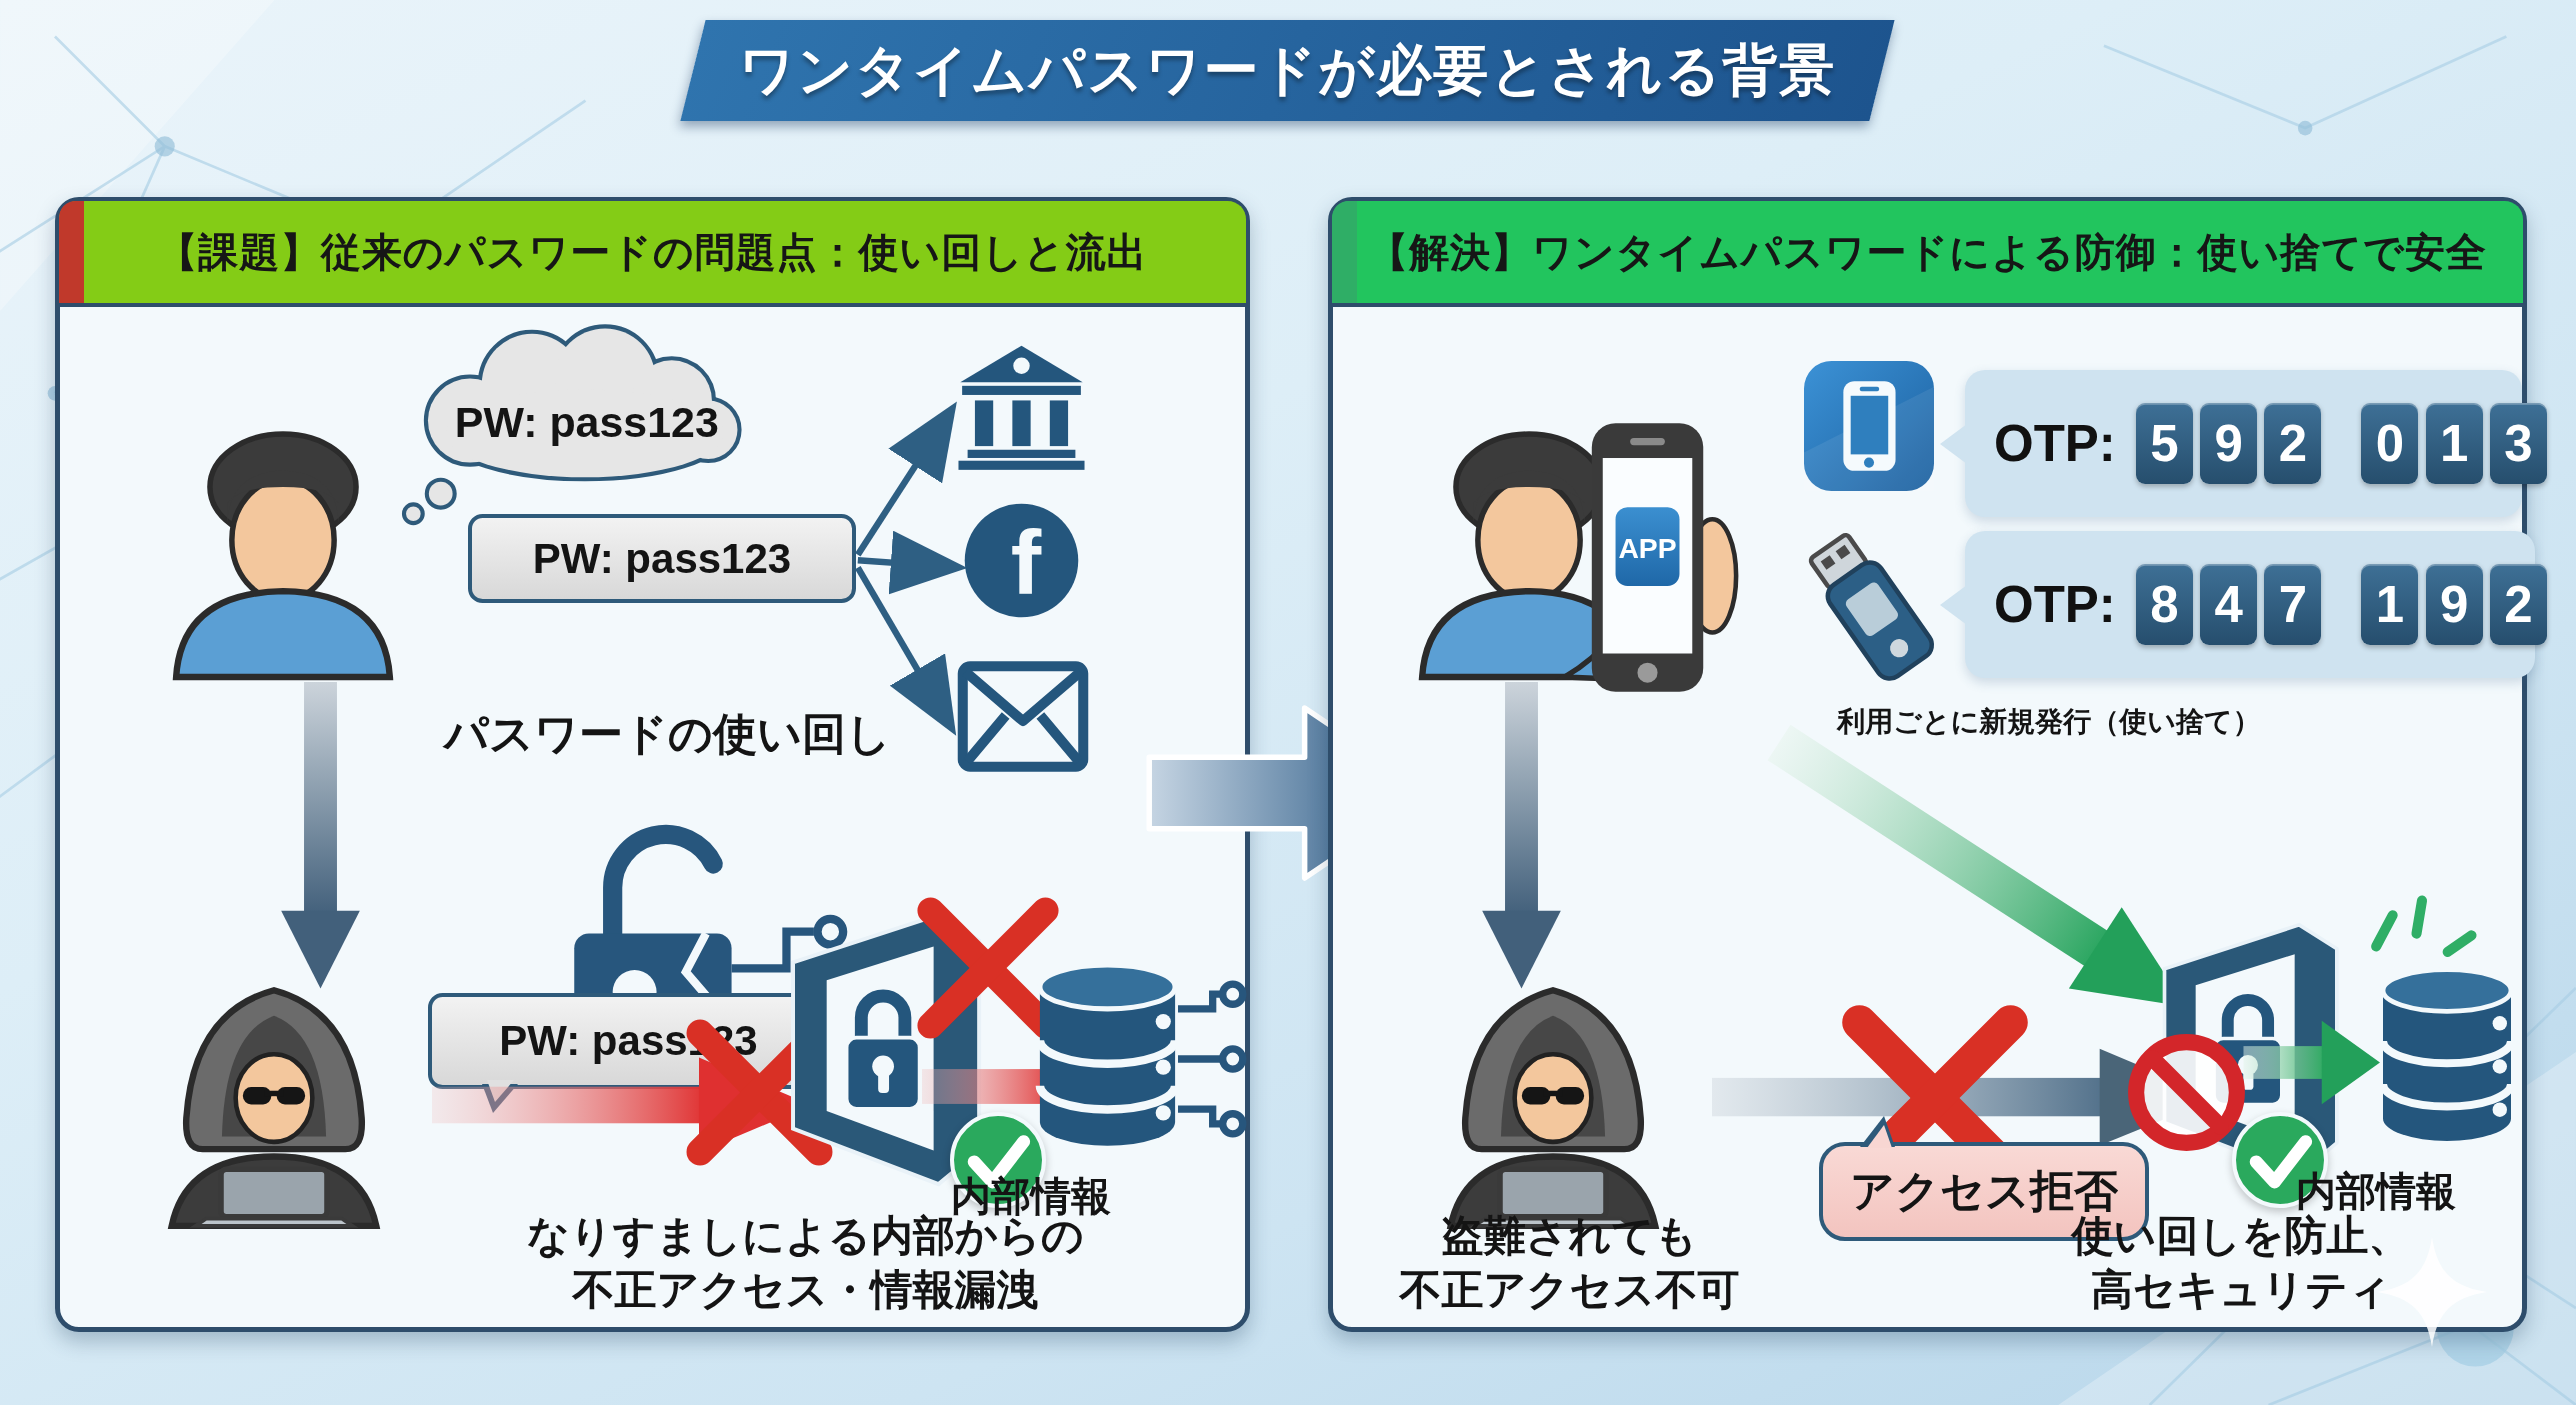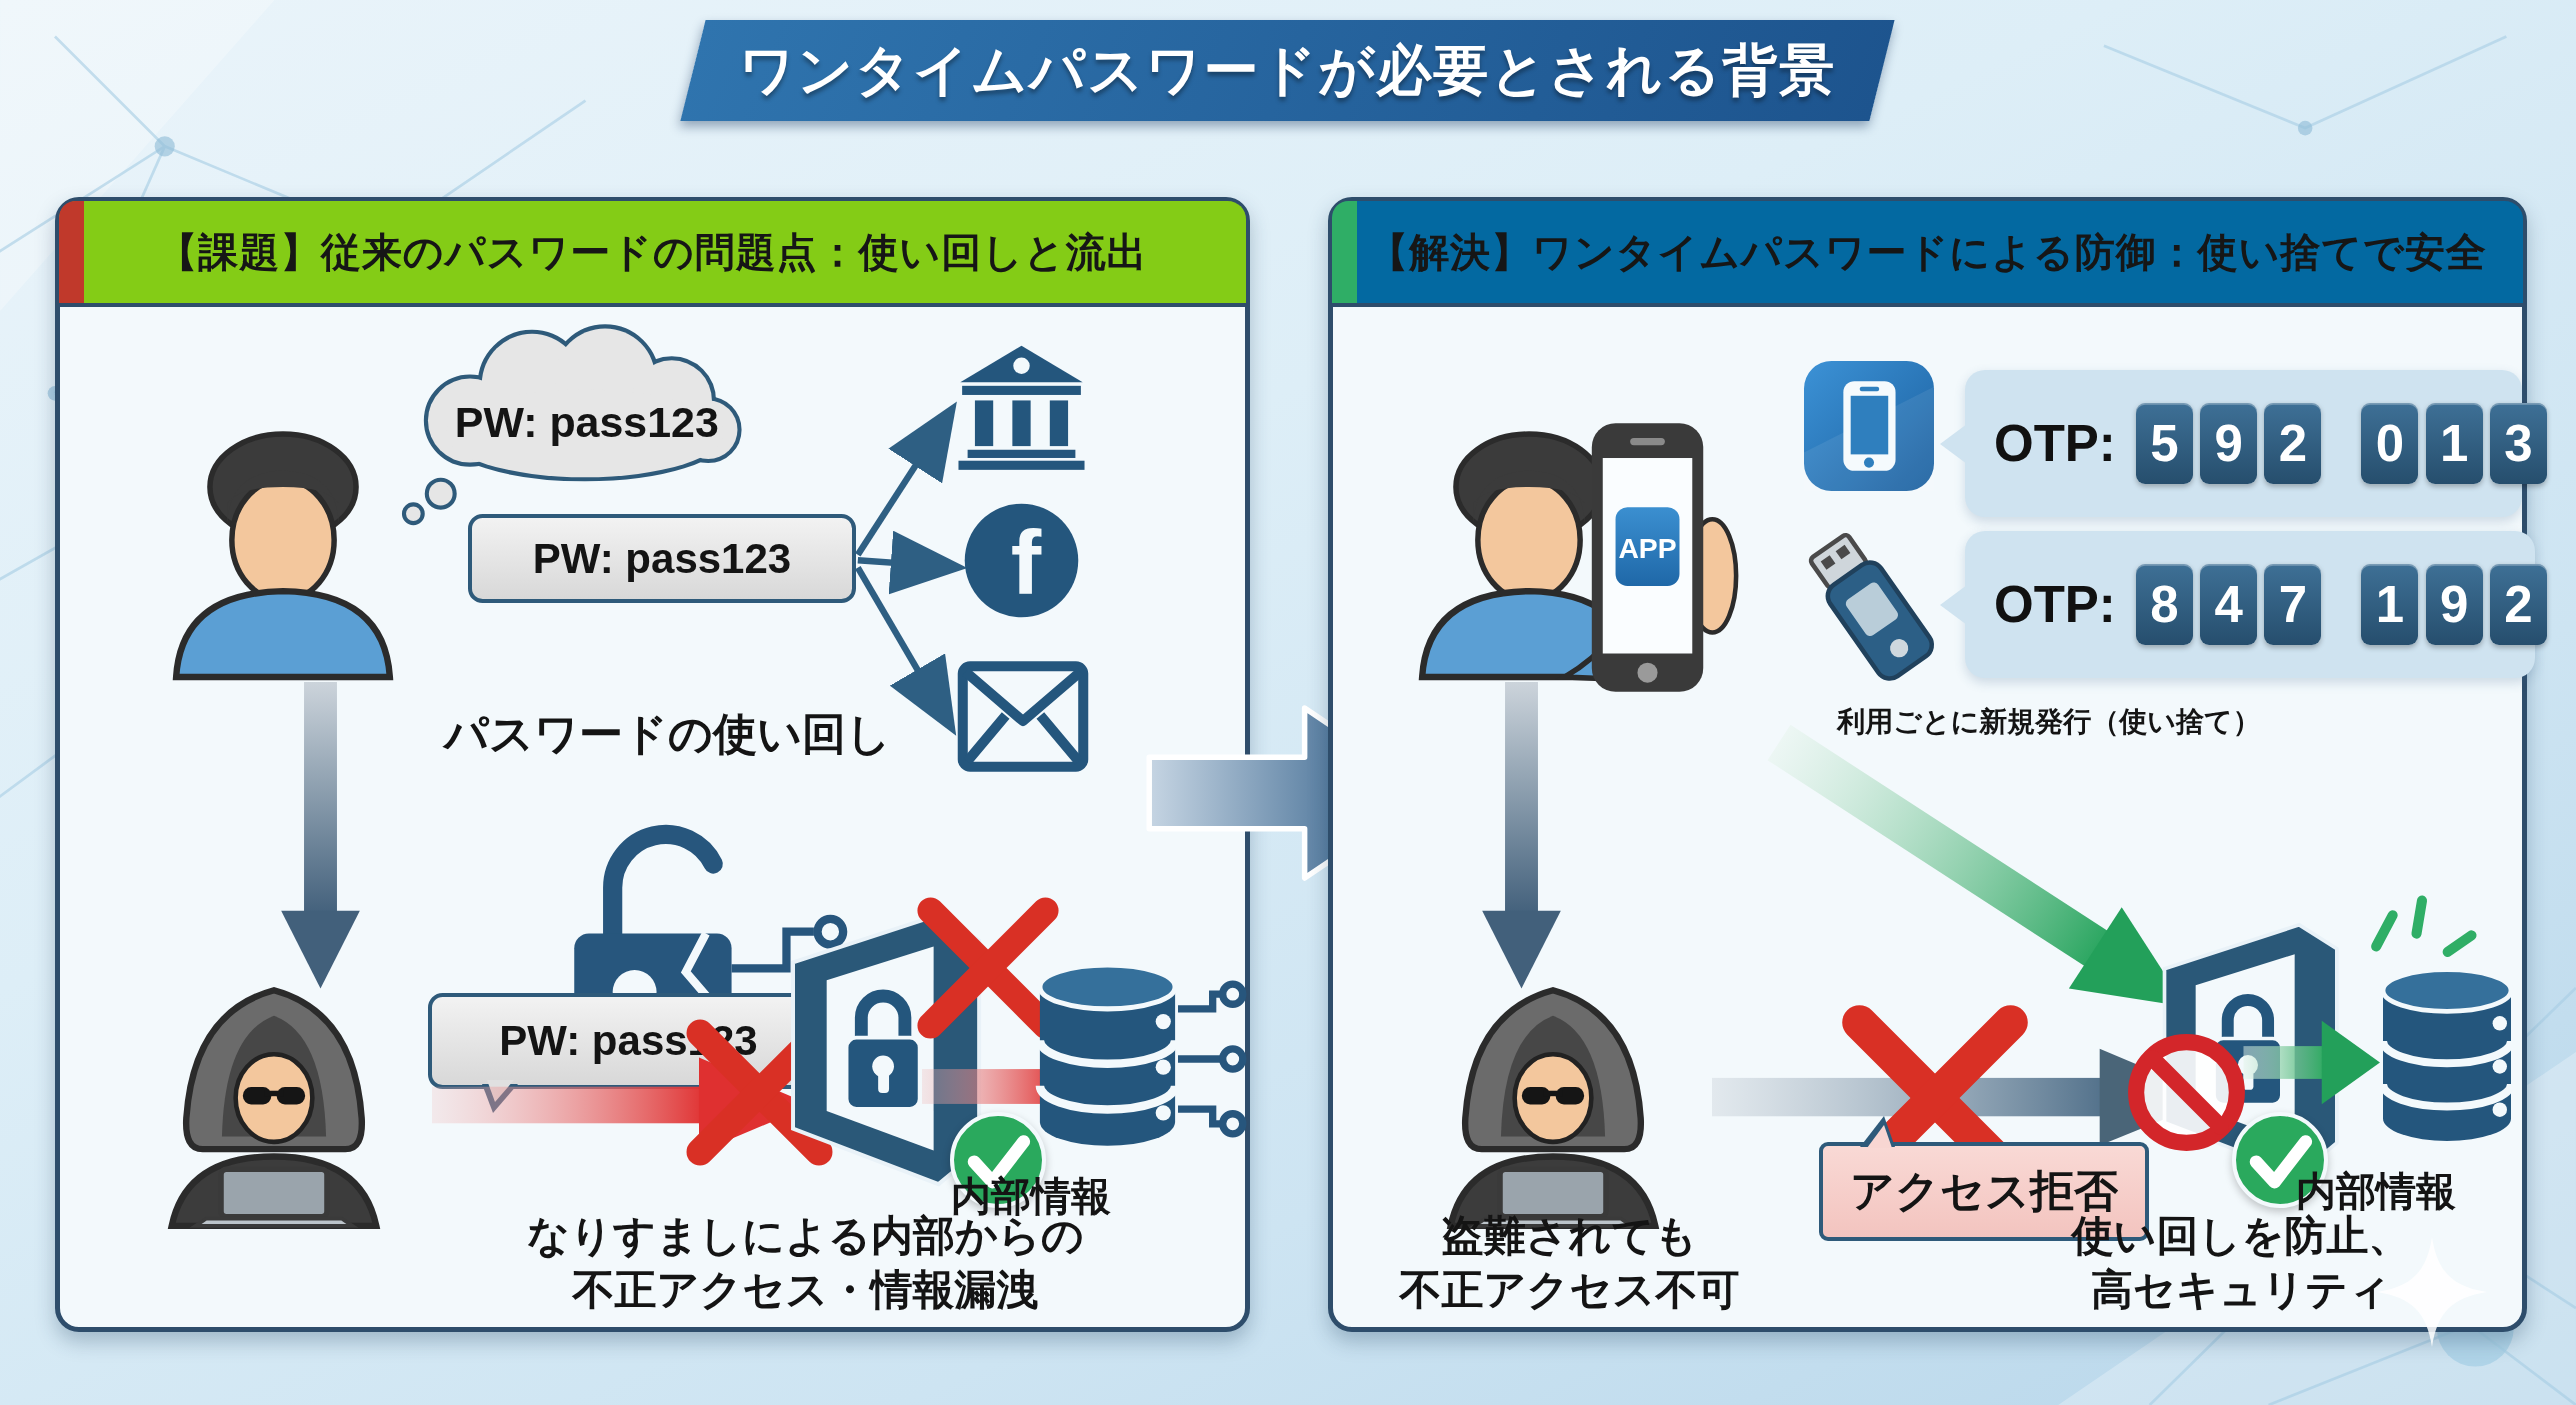--- a/index.html
+++ b/index.html
@@ -28,21 +28,21 @@
   
   .bubble-gray{position:absolute;background:linear-gradient(#f2f2f2,#d8d8d8);border:4.6px solid #2e5a7a;
     border-radius:14.6px;display:flex;align-items:center;justify-content:center;
     font-weight:bold;font-size:42px;color:#141414;}
   .tail-bl{position:absolute;left:50px;bottom:-28px;width:0;height:0;
     border-left:11px solid transparent;border-right:25.6px solid transparent;border-top:29px solid #2e5a7a;}
   .tail-bl:after{content:"";position:absolute;left:-6.4px;top:-33px;width:0;height:0;
     border-left:8.2px solid transparent;border-right:19px solid transparent;border-top:22px solid #e0e0e0;}
   
   .bubble-pink{position:absolute;background:linear-gradient(#f9d9d5,#f3c4bf);border:4.6px solid #2e5a7a;
-    border-radius:9px;display:flex;align-items:center;justify-content:center;
+    border-radius:26px;display:flex;align-items:center;justify-content:center;
     font-weight:bold;font-size:44px;color:#141414;}
   .tail-tl{position:absolute;left:37px;top:-30px;width:0;height:0;
     border-left:24px solid transparent;border-right:11px solid transparent;border-bottom:31px solid #2e5a7a;}
   .tail-tl:after{content:"";position:absolute;left:-17.4px;top:9.1px;width:0;height:0;
     border-left:17.4px solid transparent;border-right:8.2px solid transparent;border-bottom:23px solid #f8d6d2;}
   
   .otpbubble{position:absolute;background:#cfe3f0;border-radius:20px;display:flex;align-items:center;
     gap:20px;padding:13px 29px;box-shadow:0 4.6px 11px rgba(60,100,140,.2);}
   .otpbubble .tail{position:absolute;left:-25px;top:50%;margin-top:-20px;width:0;height:0;
     border-top:20px solid transparent;border-bottom:20px solid transparent;border-right:27.4px solid #cfe3f0;}
@@ -306,21 +306,21 @@
     <defs>
         <linearGradient id="gCenter" x1="0" y1="0" x2="1" y2="0">
       <stop offset="0" stop-color="#c6d5e3"></stop>
           <stop offset="1" stop-color="#1d4f7d"></stop>
         </linearGradient>
       </defs>
     <polygon points="0,66 170,66 170,12 308,105 170,198 170,144 0,144" fill="url(#gCenter)" stroke="#ffffff" stroke-width="6" stroke-linejoin="round"></polygon>
   </svg>
 
   <div class="panel" style="left:1328px;top:197px;width:1189px;height:1125px">
-    <div class="phead" style="background:#0369a1">
+    <div class="phead" style="background:#22c55e">
       <span class="accent" style="background:#2fae66"></span>
       <span>【解決】ワンタイムパスワードによる防御：使い捨てで安全</span>
     </div>
   </div>
 
   <svg class="abs" style="left:2377px;top:1237px" width="110" height="110" viewBox="0 0 120 120">
     <path d="M60,0 C66,38 82,54 120,60 C82,66 66,82 60,120 C54,82 38,66 0,60 C38,54 54,38 60,0 Z" fill="#ffffff" opacity="0.85"></path>
   </svg>
 
   <svg class="abs" style="left:1409px;top:403px" width="240" height="274" viewBox="0 0 262 300">

